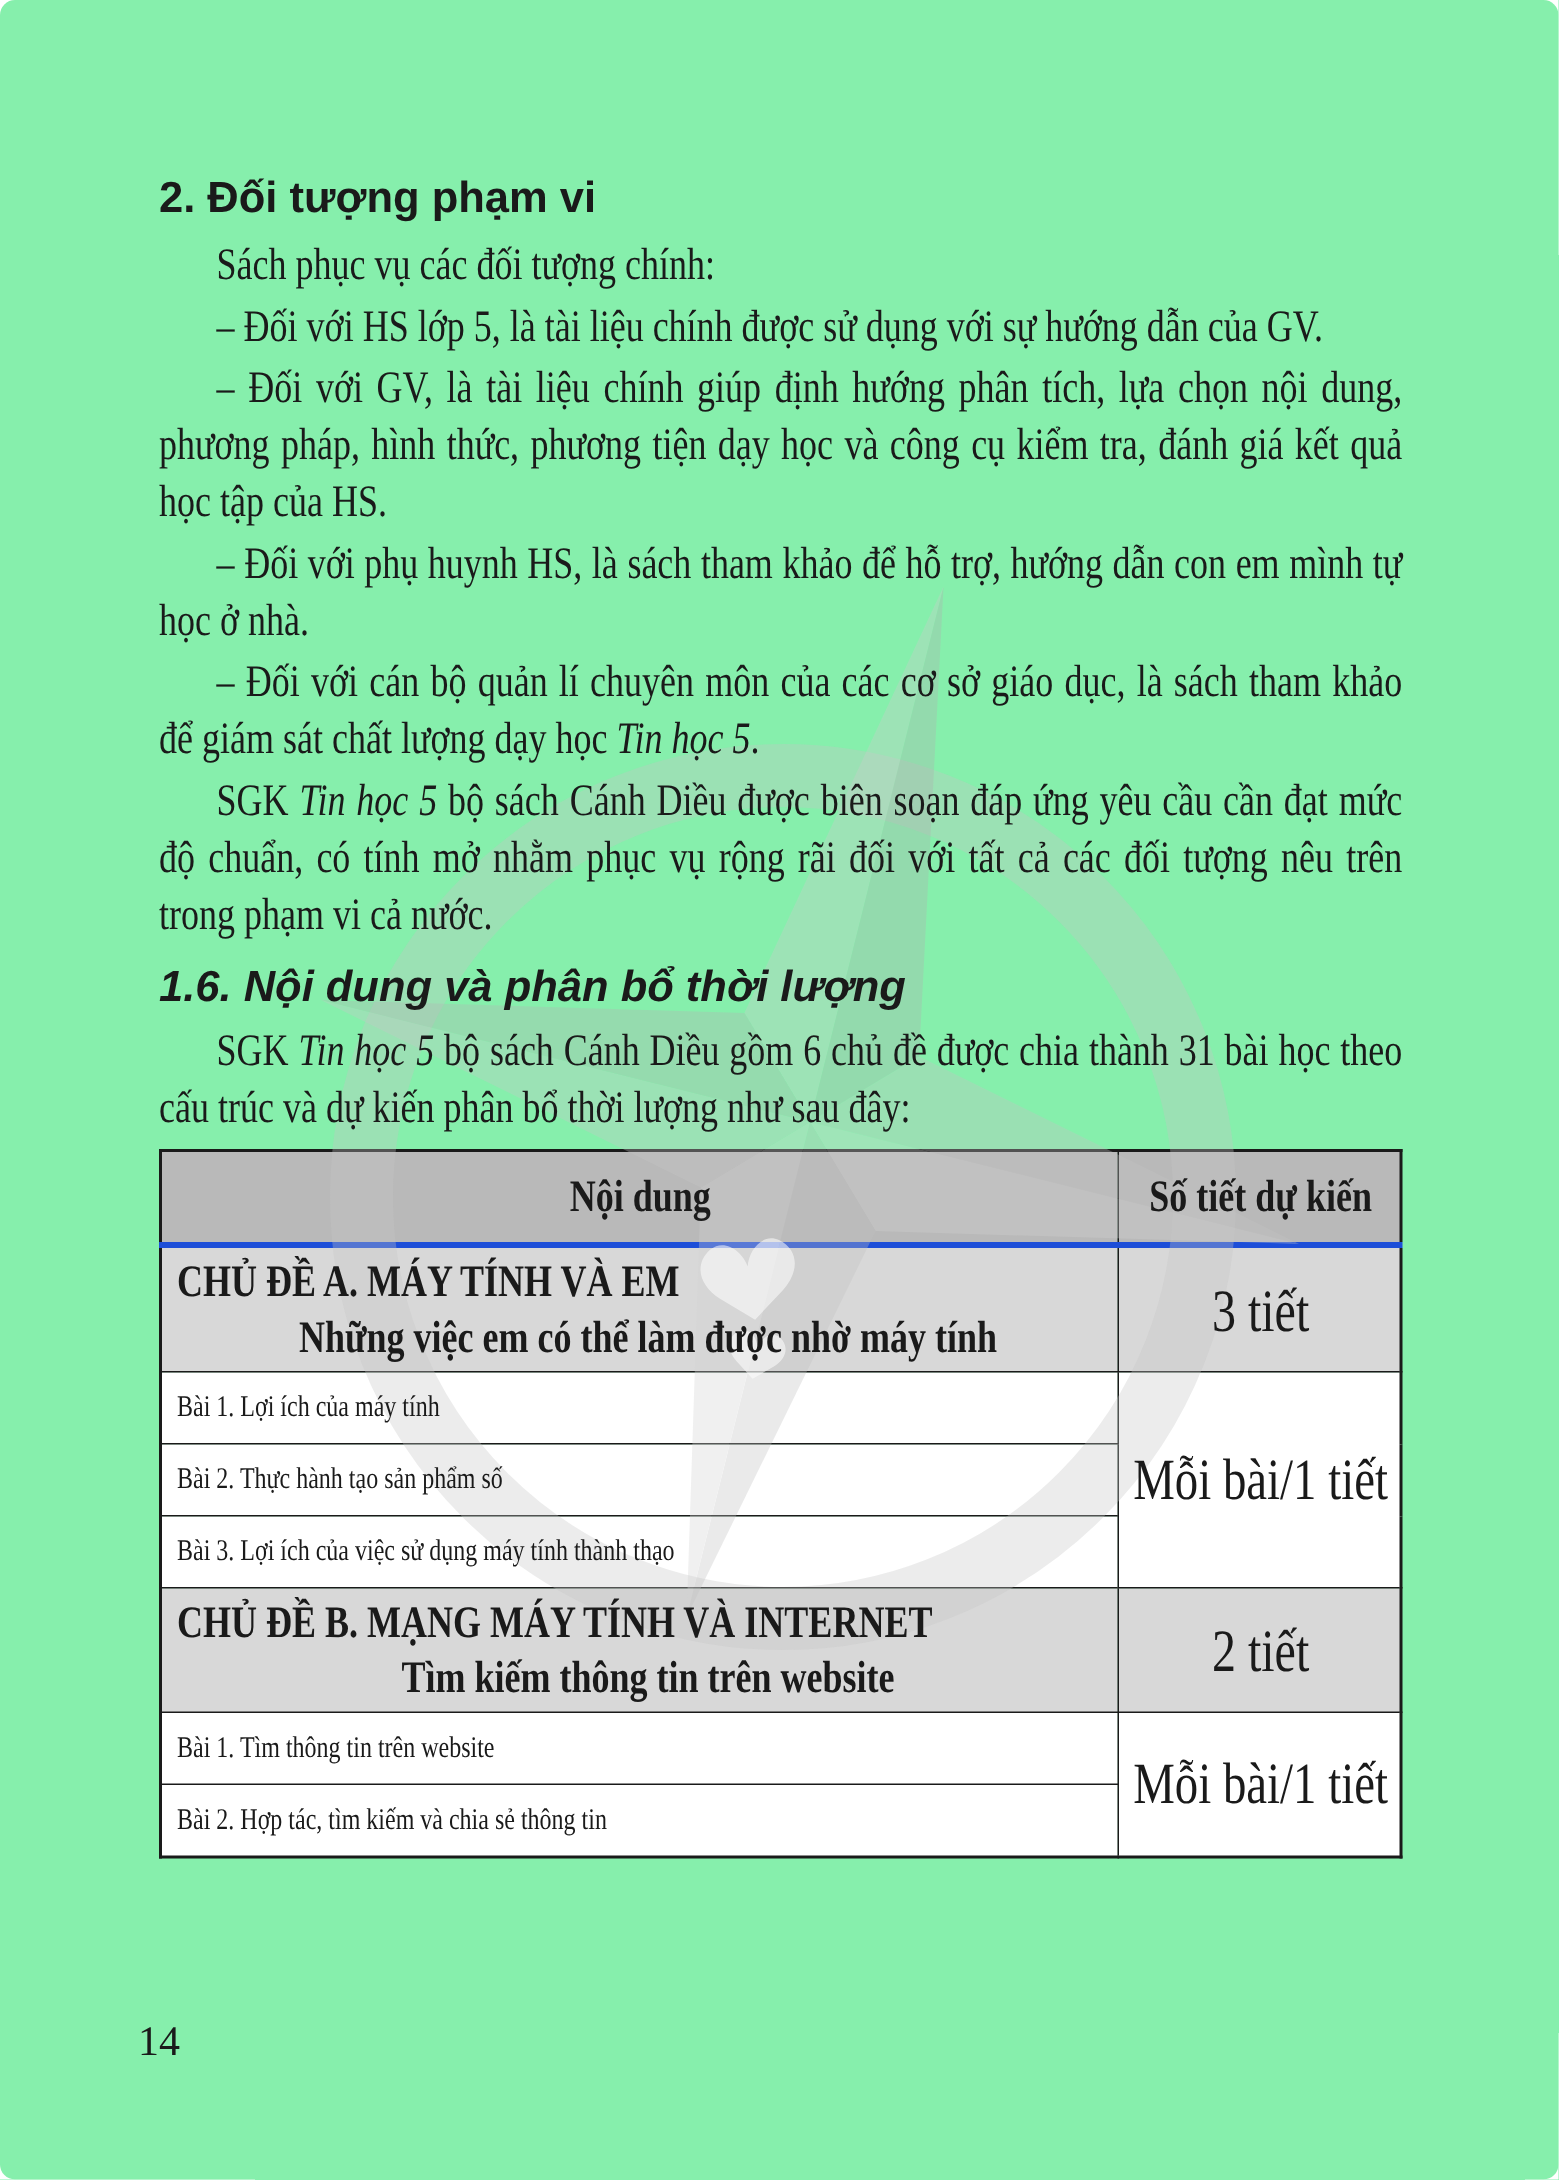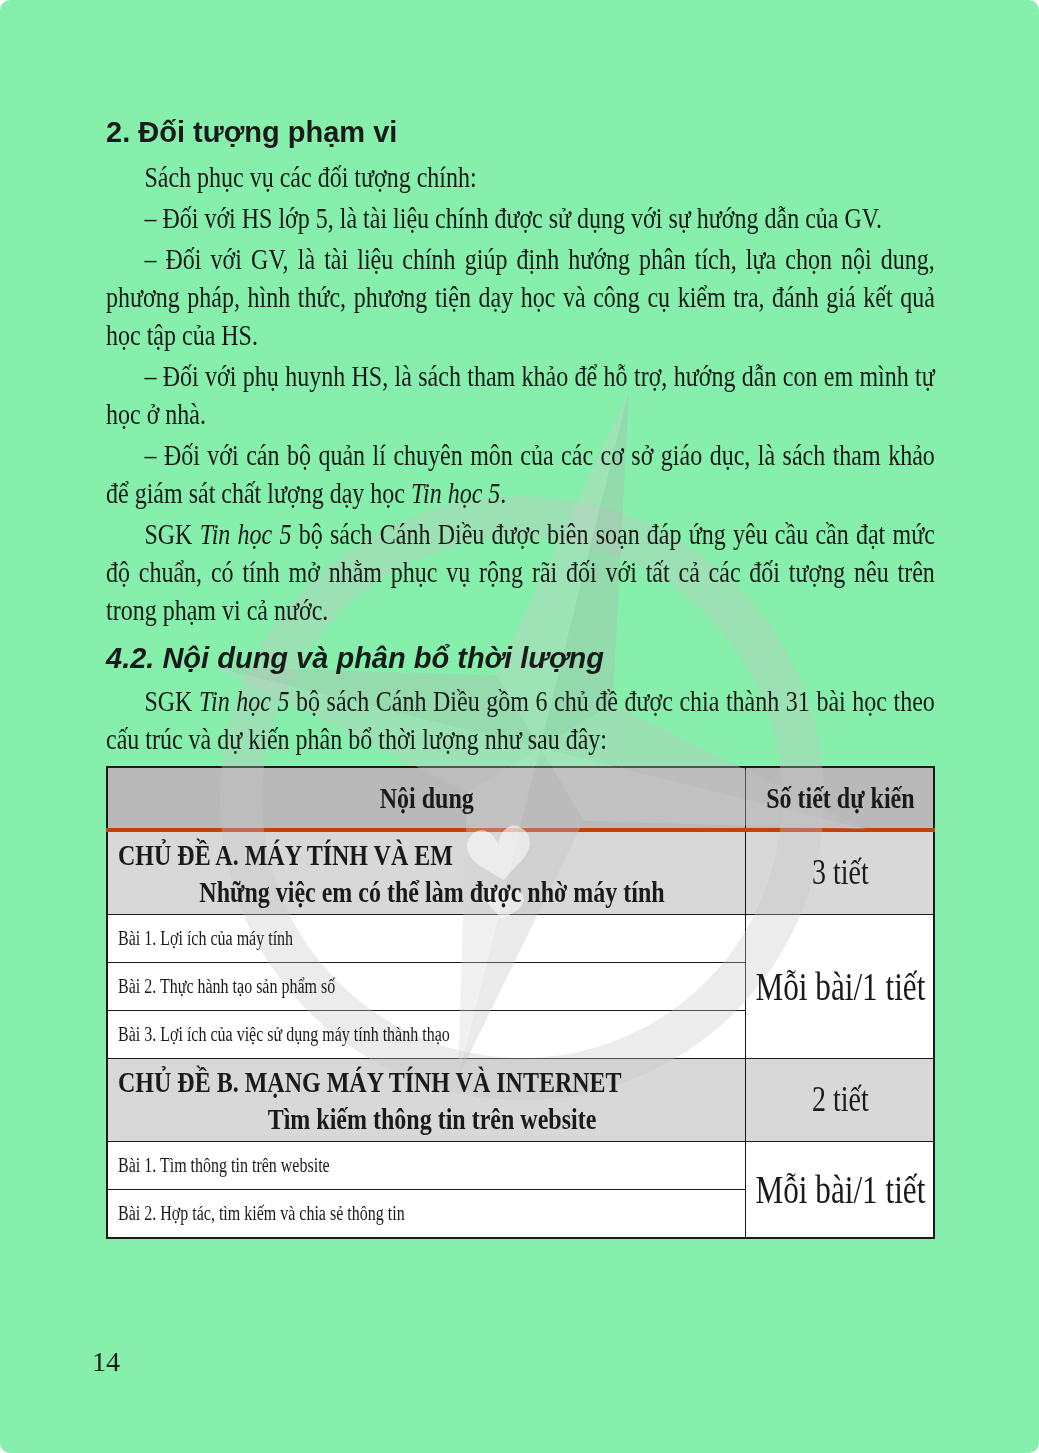--- a/index.html
+++ b/index.html
@@ -58,28 +58,28 @@
     width: 829px;
     margin-top: 8px;
     border: 2.5px solid #1a1a1a;
   }
   .sched td, .sched th { border: 1.5px solid #1a1a1a; padding: 0; vertical-align: middle; }
   .sched th {
     background: #b9b9b9;
     height: 60px;
     font-size: 30px;
     font-weight: 700;
-    border-bottom: 4px solid #c2410c;
+    border-bottom: 4px solid #1d4ed8;
   }
   .col1 { width: 638px; }
   .col2 { width: 189px; }
   .row-section td { height: 82px; }
   .row-lesson td { height: 47px; }
   .cell-section { background: #d8d8d8; }
-  .cell-periods { background: #d8d8d8; font-size: 35px; }
+  .cell-periods { background: #d8d8d8; font-size: 40px; }
   .cell-lesson  { background: #ffffff; font-size: 20px; }
   .cell-merge   { background: #ffffff; font-size: 39px; }
 
   
   .tin {
     position: relative; z-index: 3;
     transform: scaleX(0.8);
     transform-origin: 0 50%;
   }
   .w-col1full { width: 797px; text-align: center; }
@@ -126,21 +126,21 @@
 
     <p class="para">– Đối với GV, là tài liệu chính giúp định hướng phân tích, lựa chọn nội dung, phương pháp, hình thức, phương tiện dạy học và công cụ kiểm tra, đánh giá kết quả học tập của HS.</p>
 
     <p class="para">– Đối với phụ huynh HS, là sách tham khảo để hỗ trợ, hướng dẫn con em mình tự học ở nhà.</p>
 
     <p class="para"><span>– Đối với cán bộ quản lí chuyên môn của các cơ sở giáo dục, là sách tham khảo để giám sát chất lượng dạy học </span><span class="em">Tin học 5</span><span>.</span></p>
 
     <p class="para"><span>SGK </span><span class="em">Tin học 5</span><span> bộ sách Cánh Diều được biên soạn đáp ứng yêu cầu cần đạt mức độ chuẩn, có tính mở nhằm phục vụ rộng rãi đối với tất cả các đối tượng nêu trên trong phạm vi cả nước.</span></p>
 
 
-    <h3 class="h-sub">4.2. Nội dung và phân bổ thời lượng</h3>
+    <h3 class="h-sub">1.6. Nội dung và phân bổ thời lượng</h3>
 
     <p class="para"><span>SGK </span><span class="em">Tin học 5</span><span> bộ sách Cánh Diều gồm 6 chủ đề được chia thành 31 bài học theo cấu trúc và dự kiến phân bổ thời lượng như sau đây:</span></p>
 
     <table class="sched">
       <colgroup>
           <col class="col1">
           <col class="col2">
         </colgroup>
       <tbody>
         <tr>

